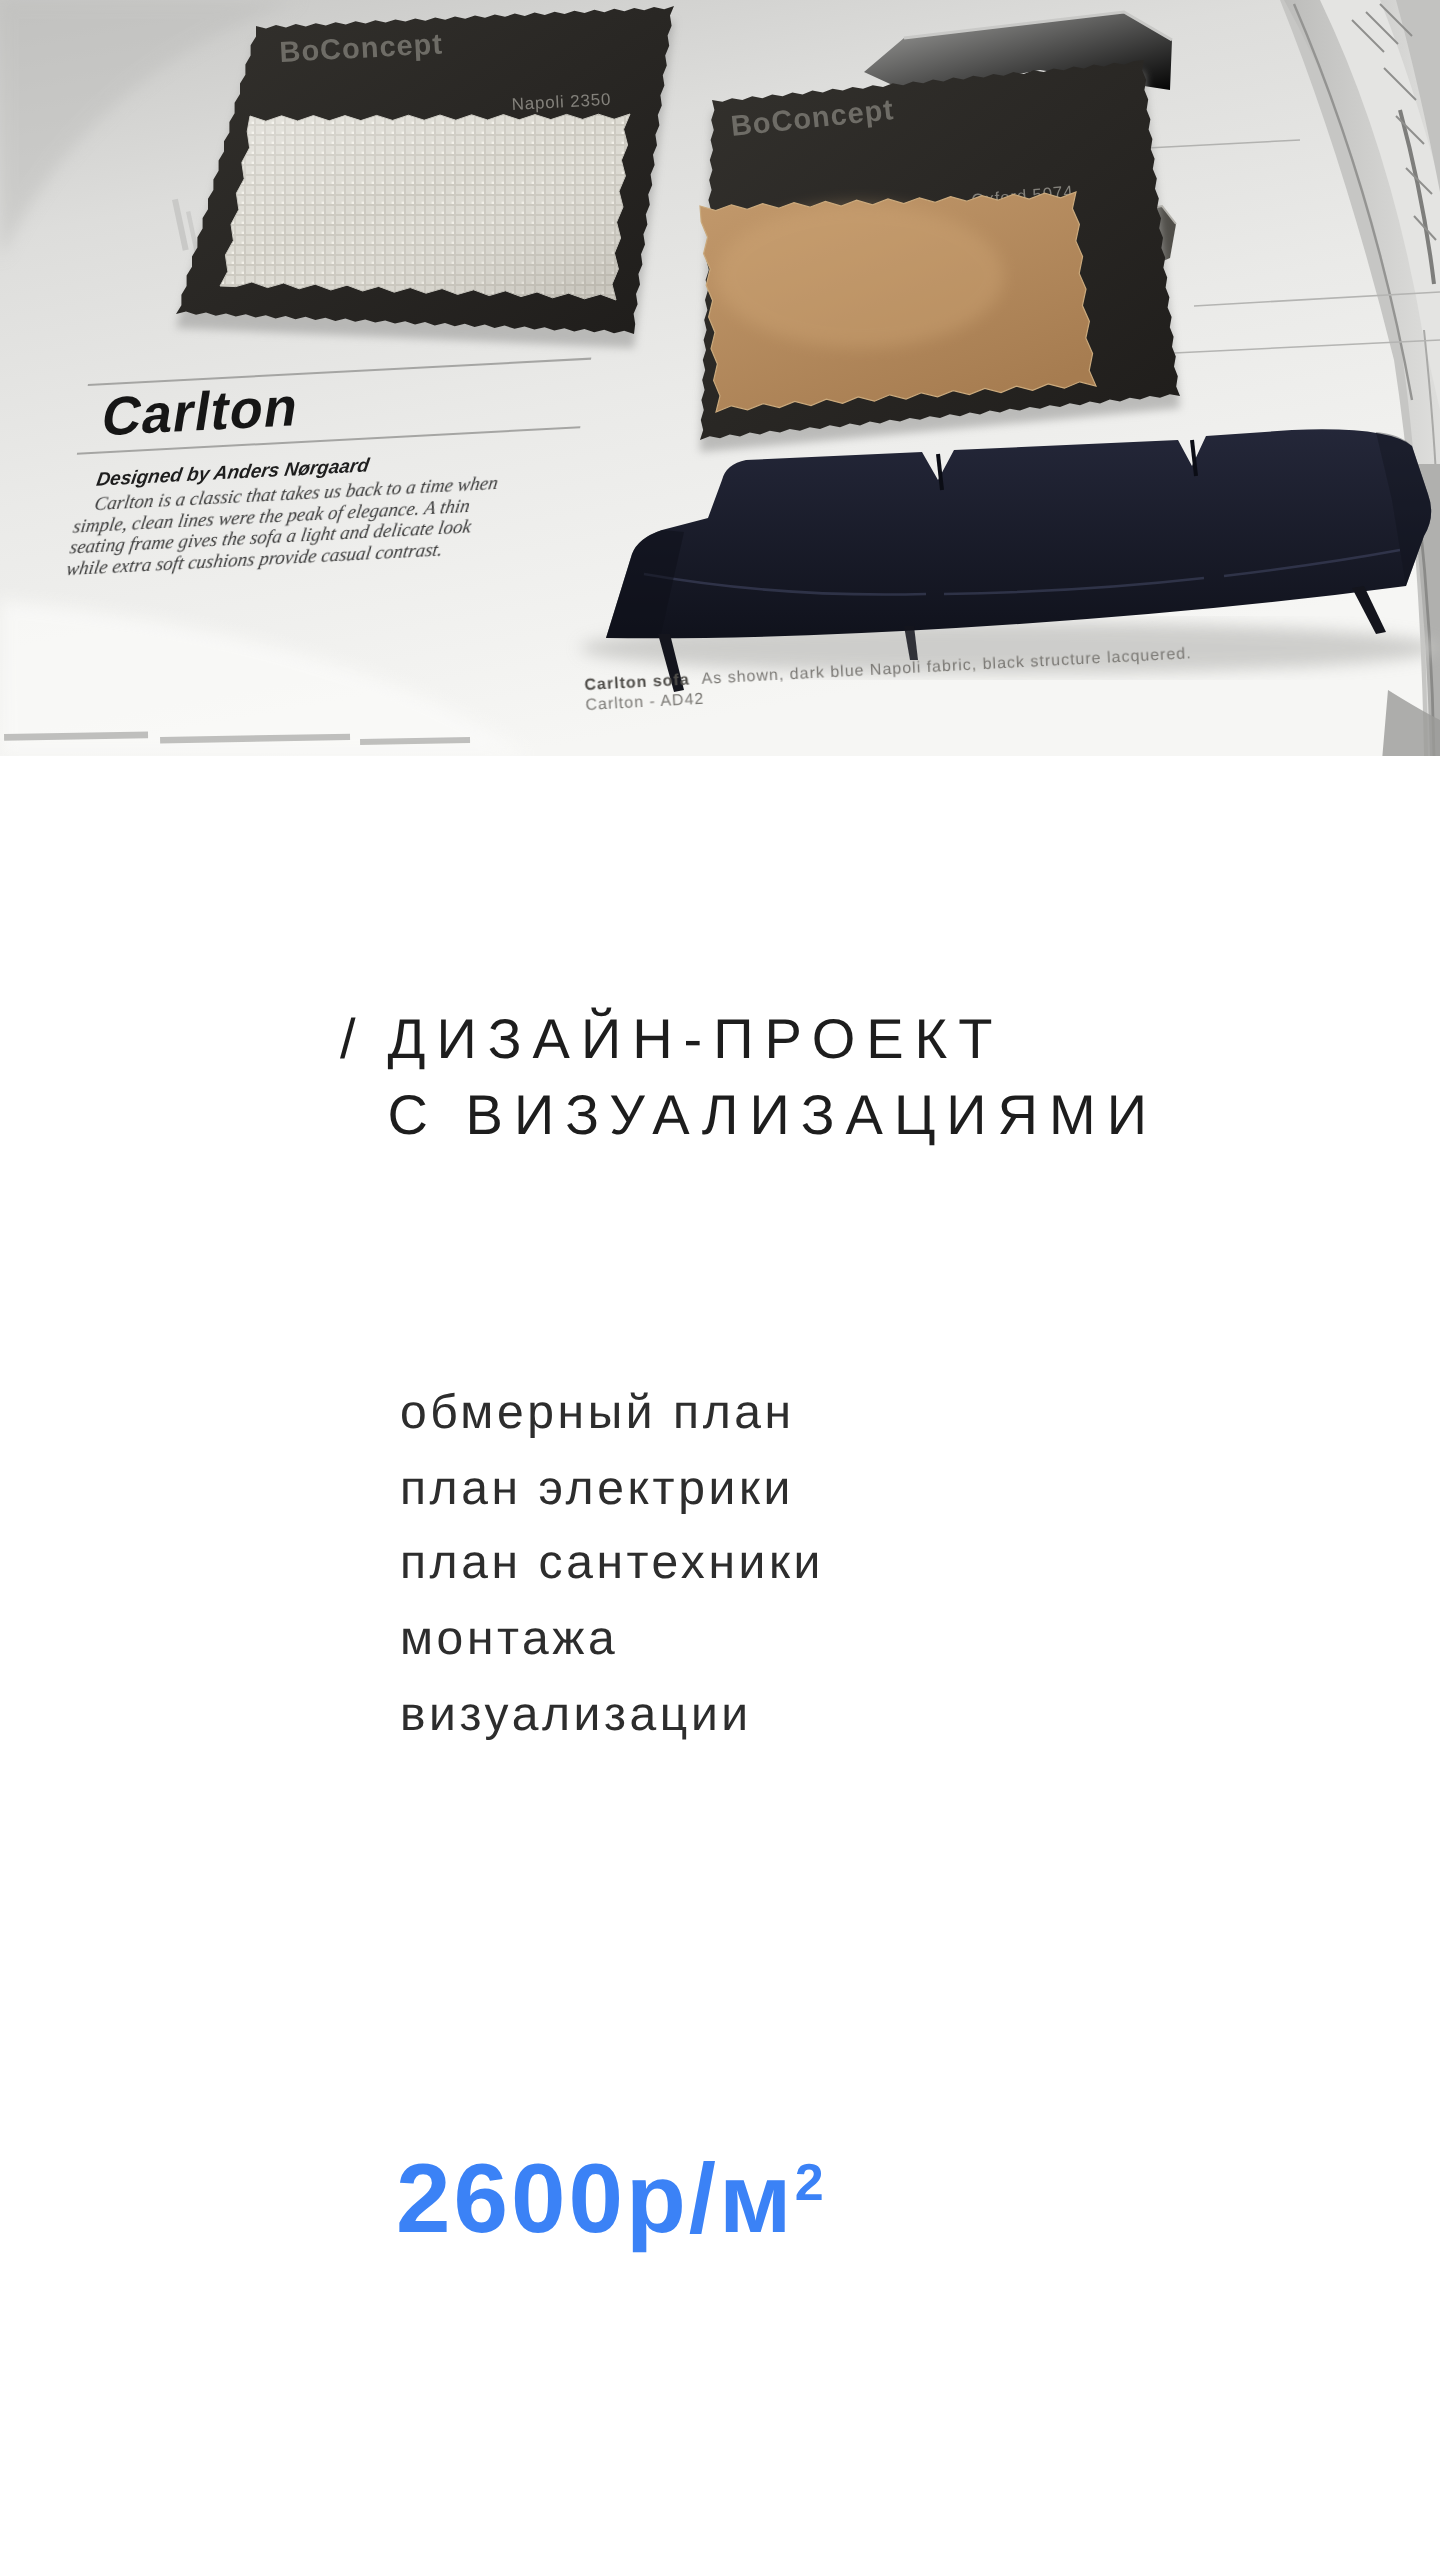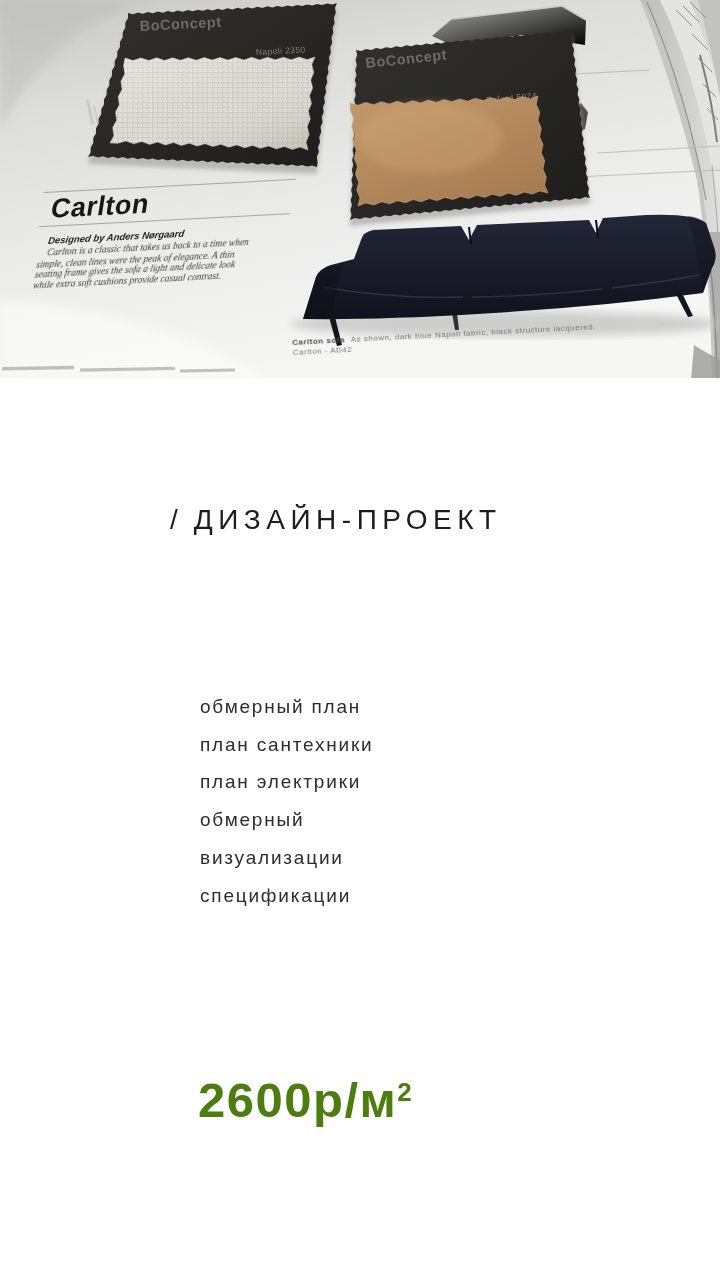--- a/index.html
+++ b/index.html
@@ -21,24 +21,24 @@
         line-height:10.7px;color:#3b3b3b;width:214px;margin-left:4px;text-indent:9px;
         filter:blur(.2px);}
   .caption{position:absolute;left:292px;top:338px;width:440px;transform:rotate(-3deg);
            transform-origin:0 0;font-size:8px;color:#7a7874;letter-spacing:.5px;filter:blur(.35px);}
   .caption b{color:#504e4a;margin-right:6px;}
   .caption .code{margin-top:1px;}
   
   .offer-head{position:absolute;left:170px;top:501px;display:flex;color:#1d1d1d;
               font-size:28px;line-height:37.5px;letter-spacing:5.5px;font-weight:500;}
   .offer-head .slash{margin-right:16px;letter-spacing:0;}
-  .offer-list{position:absolute;left:200px;top:688px;font-size:19px;line-height:37.7px;
+  .offer-list{position:absolute;left:200px;top:688px;font-size:24px;line-height:37.7px;
               letter-spacing:1.8px;color:#2d2d2d;font-weight:400;}
   .offer-price{position:absolute;left:198px;top:1072px;font-size:49px;font-weight:700;
-               letter-spacing:1.5px;color:#4d7c0f;}
+               letter-spacing:1.5px;color:#3b82f6;}
   .offer-price .sup{font-size:26px;vertical-align:16px;letter-spacing:0;}
 </style>
 </head>
 <body>
 
 <div class="stage">
 
   <div class="photo">
     <svg width="720" height="378" viewBox="0 0 720 378">
       <defs>
@@ -187,29 +187,29 @@
     <div class="caption">
       <div><b>Carlton sofa</b><span>As shown, dark blue Napoli fabric, black structure lacquered.</span></div>
       <div class="code">Carlton - AD42</div>
     </div>
   </div>
 
   <div class="offer-head">
     <span class="slash">/</span>
     <div>
       <div>ДИЗАЙН-ПРОЕКТ</div>
+      <div>С ВИЗУАЛИЗАЦИЯМИ</div>
     </div>
   </div>
 
   <div class="offer-list">
     <div>обмерный план</div>
+    <div>план электрики</div>
     <div>план сантехники</div>
-    <div>план электрики</div>
-    <div>обмерный</div>
+    <div>монтажа</div>
     <div>визуализации</div>
-    <div>спецификации</div>
   </div>
 
   <div class="offer-price">
     <span>2600р/м</span><span class="sup">2</span>
   </div>
 
 </div>
 
 </body></html>

